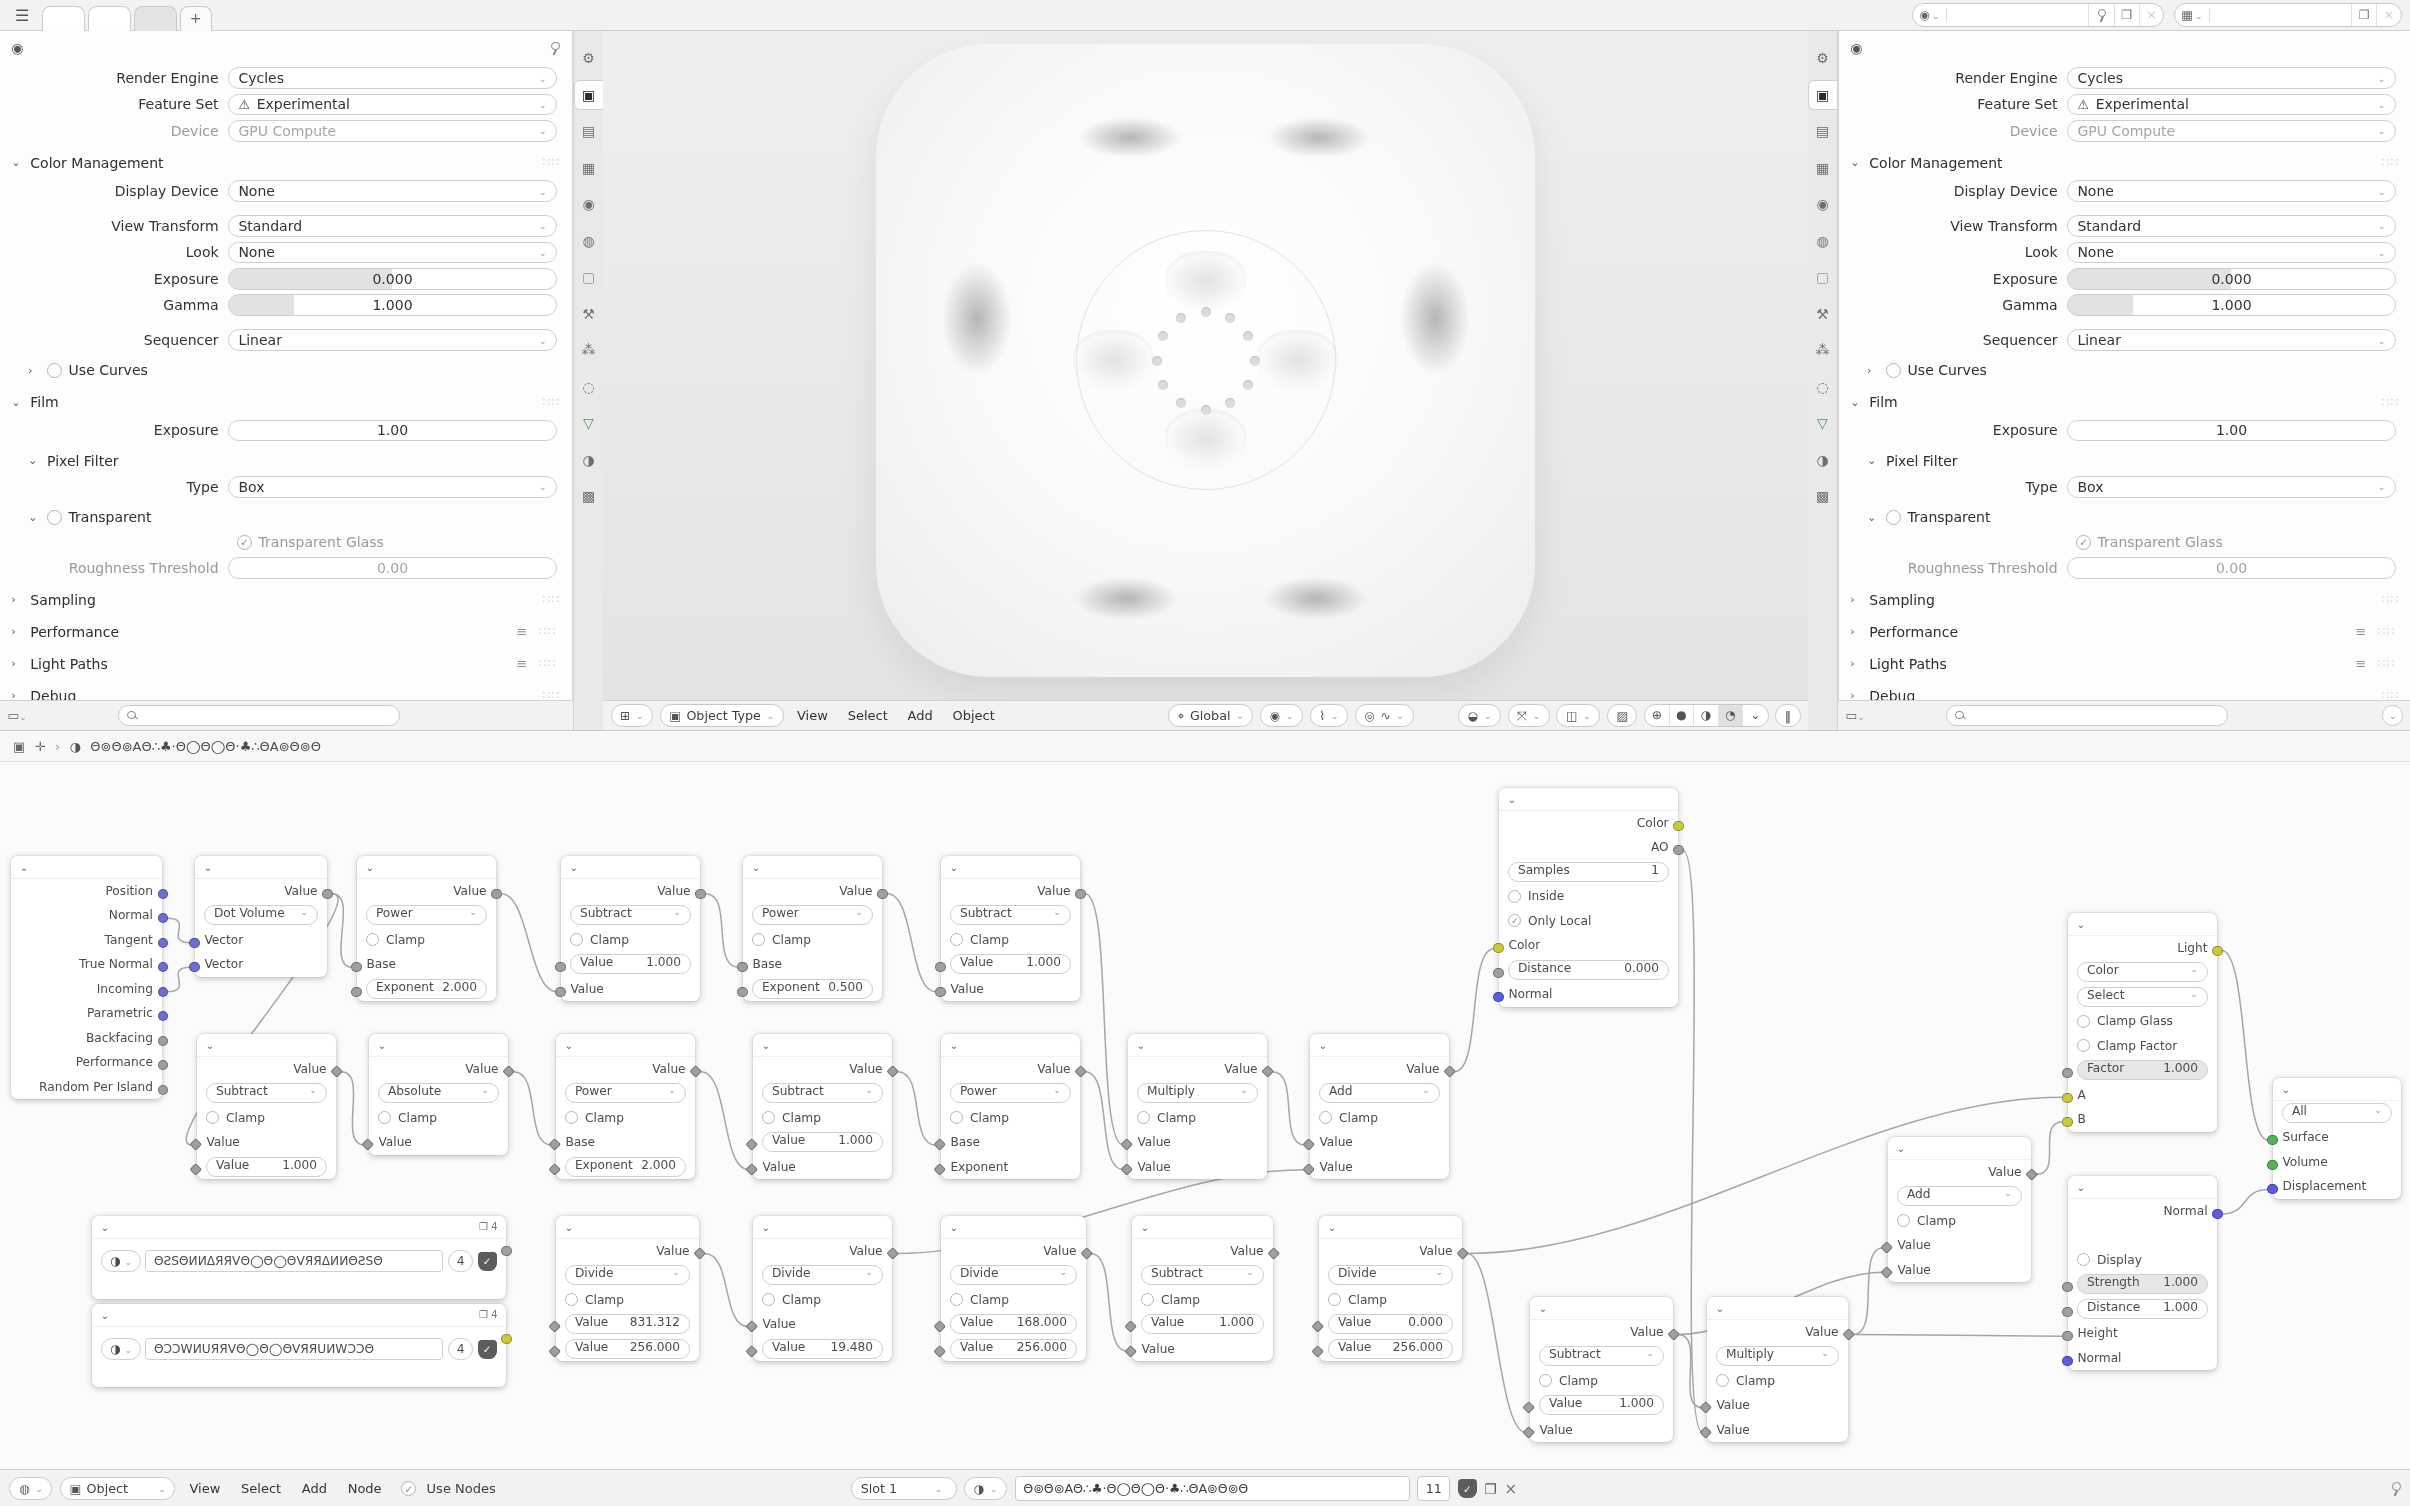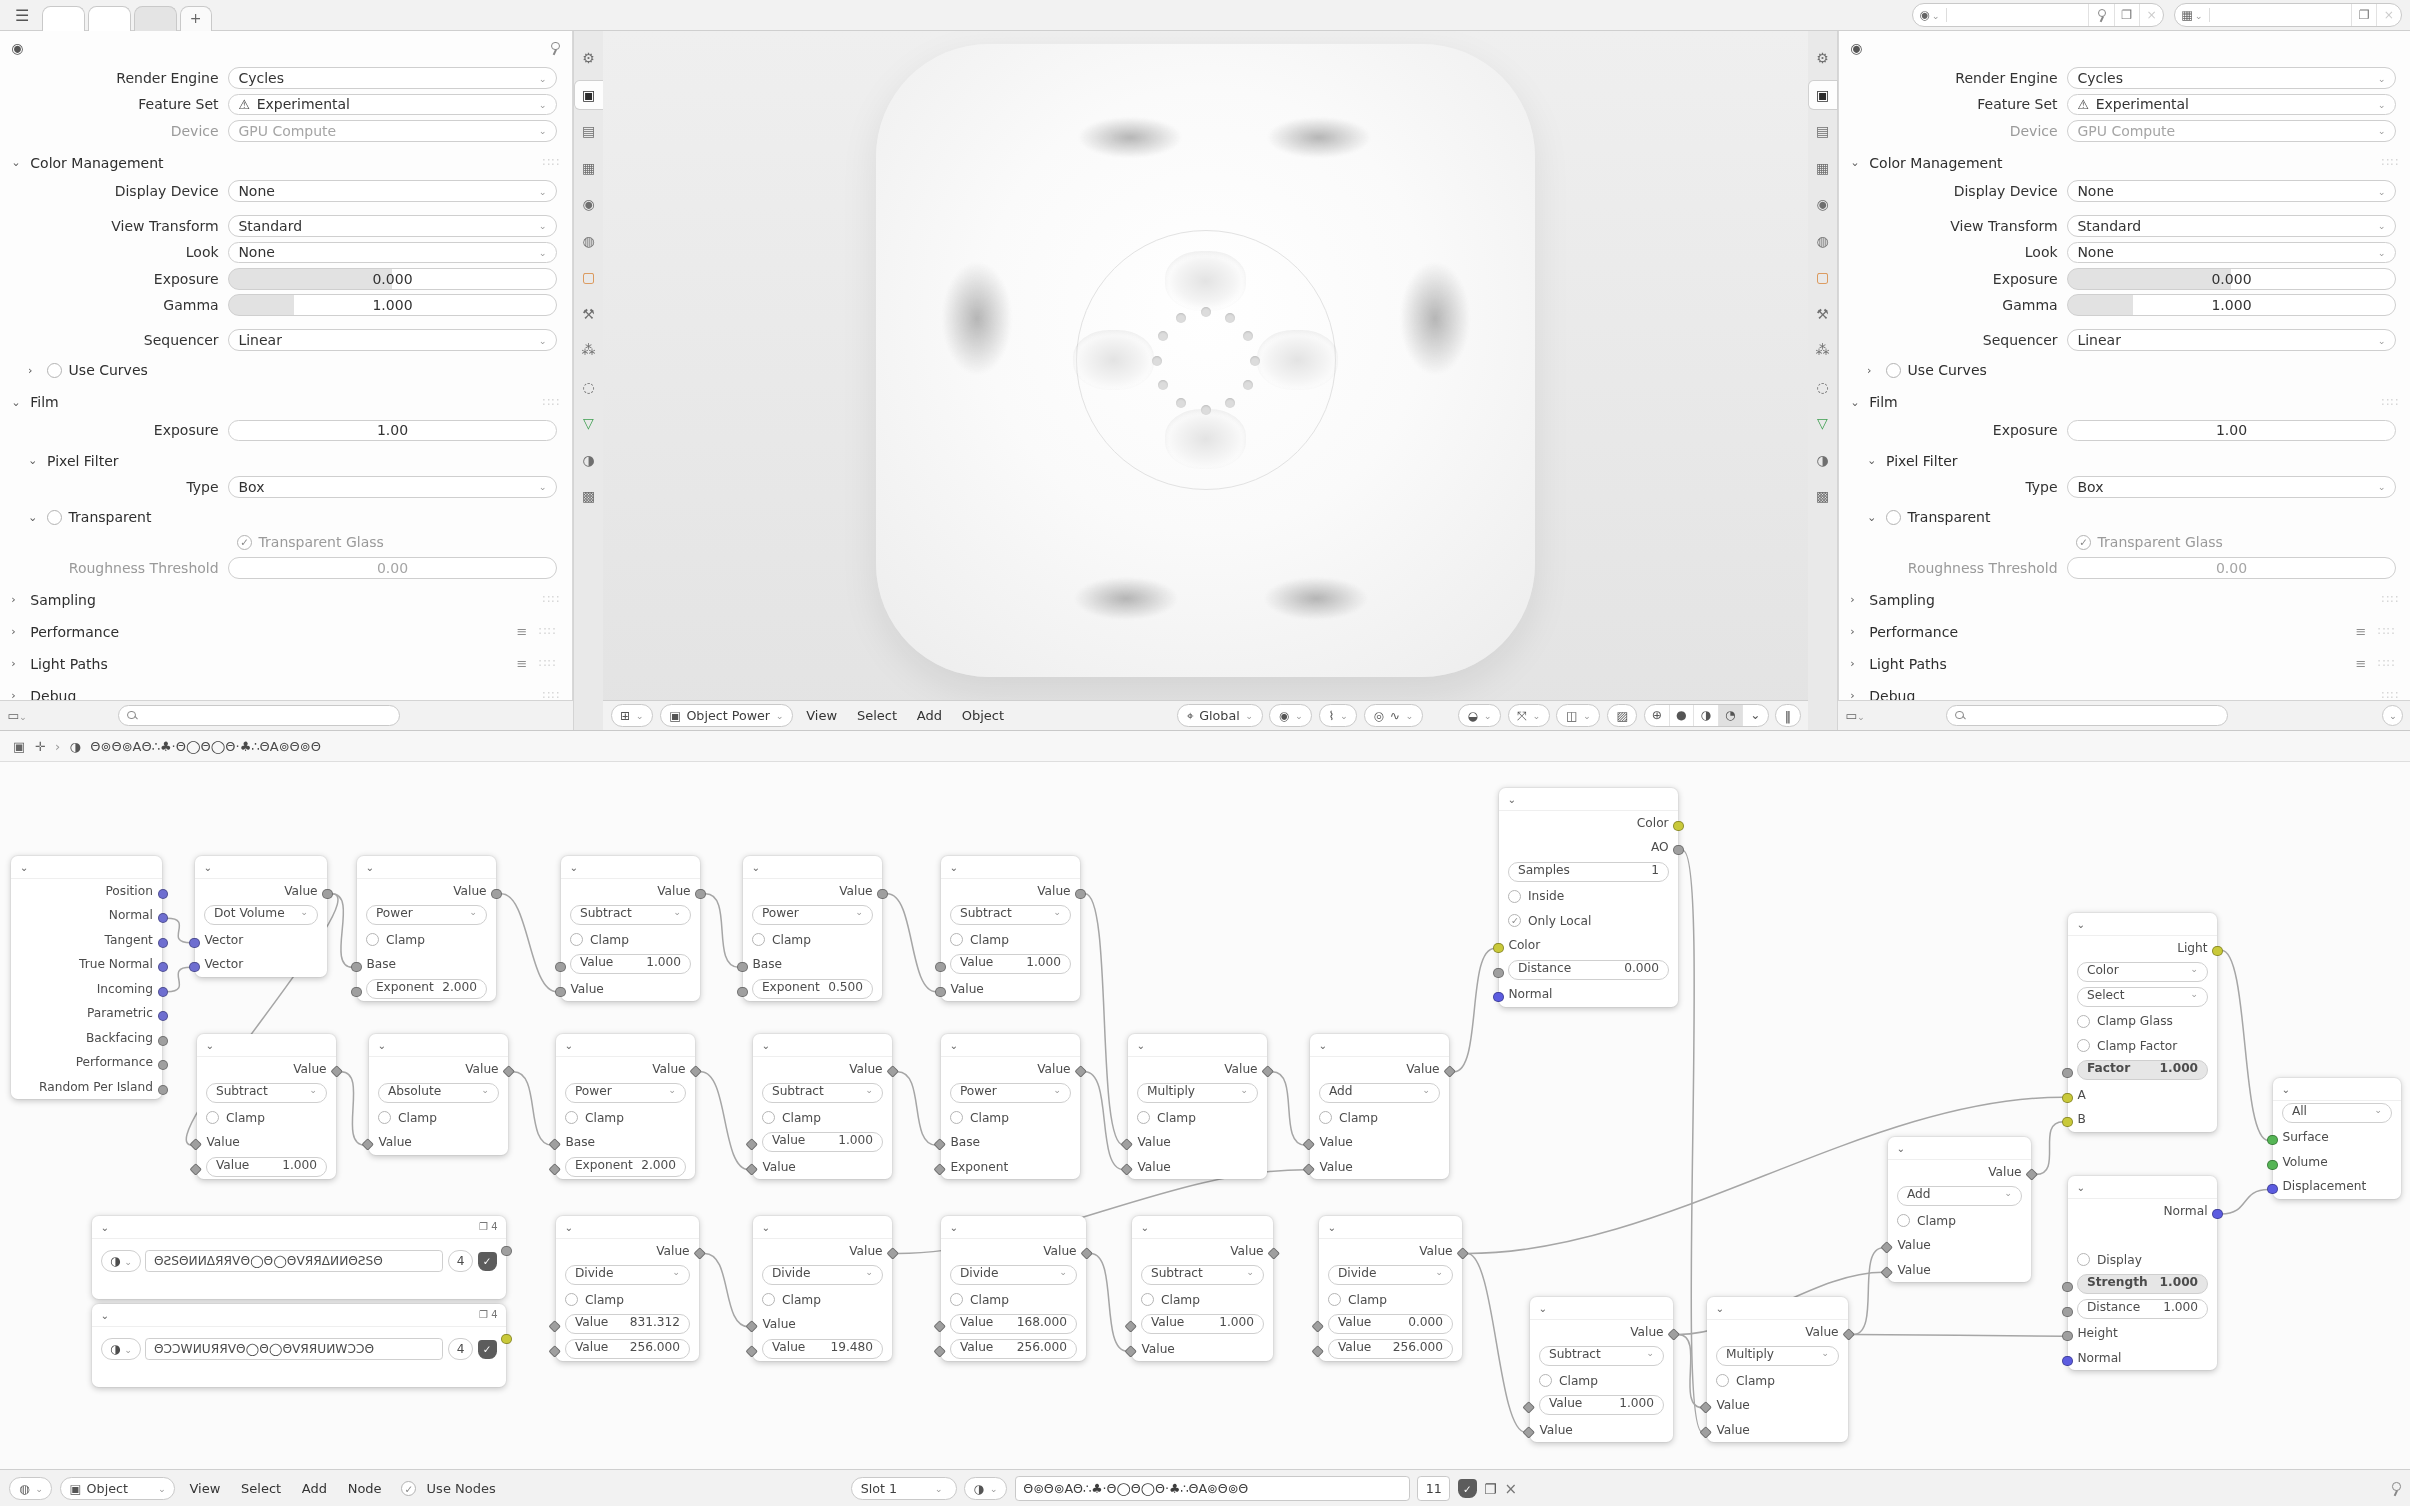--- a/index.html
+++ b/index.html
@@ -106,21 +106,21 @@
   #wires { position:absolute; left:0; top:0; }
   .node { position:absolute; background:#fff; border-radius:6.6px; box-shadow:0 1.9px 6.6px rgba(0,0,0,.22), 0 0 0 0.9px rgba(0,0,0,.04); }
   .nhead { height:22.6px; display:flex; align-items:center; padding:0 8.5px; border-bottom:0.9px solid #efefef; }
   .nhead .nch { font-size:10.4px; color:#666; }
   .nhead .badge { margin-left:auto; font-size:10px; color:#777; }
   .nrow { height:24.5px; display:flex; align-items:center; padding:0 9.4px; font-size:12.2px; color:#4c4c4c; }
   .nrow.out { justify-content:flex-end; }
   .npill { flex:1; height:20px; border:0.9px solid #cfcfcf; border-radius:10.4px; background:#fff;
     display:flex; align-items:flex-start; padding:0 8.5px; font-size:12.2px; color:#4c4c4c; min-width:0;}
   .npill .rv { margin-left:auto; }
-  .npill.fill { background:#e6e6e6;font-weight:bold; }
+  .npill.fill { background:#e6e6e6; }
   .nchk { width:13px; height:13px; border:0.9px solid #b5b5b5; border-radius:50%; background:#fff; margin-right:6.6px;
     display:inline-flex; align-items:center; justify-content:center; font-size:9.4px; color:#8b8b8b; flex:none;}
   .sock { position:absolute; width:10.4px; height:10.4px; border-radius:50%; border:0.9px solid rgba(0,0,0,.3); z-index:3;}
   .sock.dia { border-radius:1.9px; transform:rotate(45deg); width:9.4px; height:9.4px;}
   .imgrow { display:flex; align-items:center; gap:4.7px; padding:0 9.4px; margin-top:11.3px; }
   .ipill { height:22.6px; border:0.9px solid #cfcfcf; border-radius:11.3px; background:#fff; display:flex; align-items:center; padding:0 7.5px; gap:3.8px; font-size:12.2px; color:#4c4c4c;}
   .ipill.name { flex:1; border-radius:3.8px; }
   .shield { width:19px; height:19px; background:#5c5c5c; border-radius:3.8px 3.8px 7.5px 7.5px; color:#fff;
     display:flex; align-items:center; justify-content:center; font-size:10.4px; }
   .ne-foot { position:absolute; left:0; bottom:0; right:0; height:38px; background:#f2f2f2; border-top:0.9px solid #cfcfcf;
@@ -379,21 +379,21 @@
             <div class="dot" style="left: 367px; top: 287px;"></div>
           </div>
       </div>
       <div class="vp-head">
         <div class="hpill">
             <span class="ic">⊞</span>
             <span class="chev">⌄</span>
           </div>
         <div class="hpill">
             <span class="ic">▣</span>
-            <span>Object Power</span>
+            <span>Object Type</span>
             <span class="chev">⌄</span>
           </div>
         <span class="menu">View</span>
         <span class="menu">Select</span>
         <span class="menu">Add</span>
         <span class="menu">Object</span>
         <div class="hpill" style="margin-left:160px">
             <span class="ic">⌖</span>
             <span>Global</span>
             <span class="chev">⌄</span>

